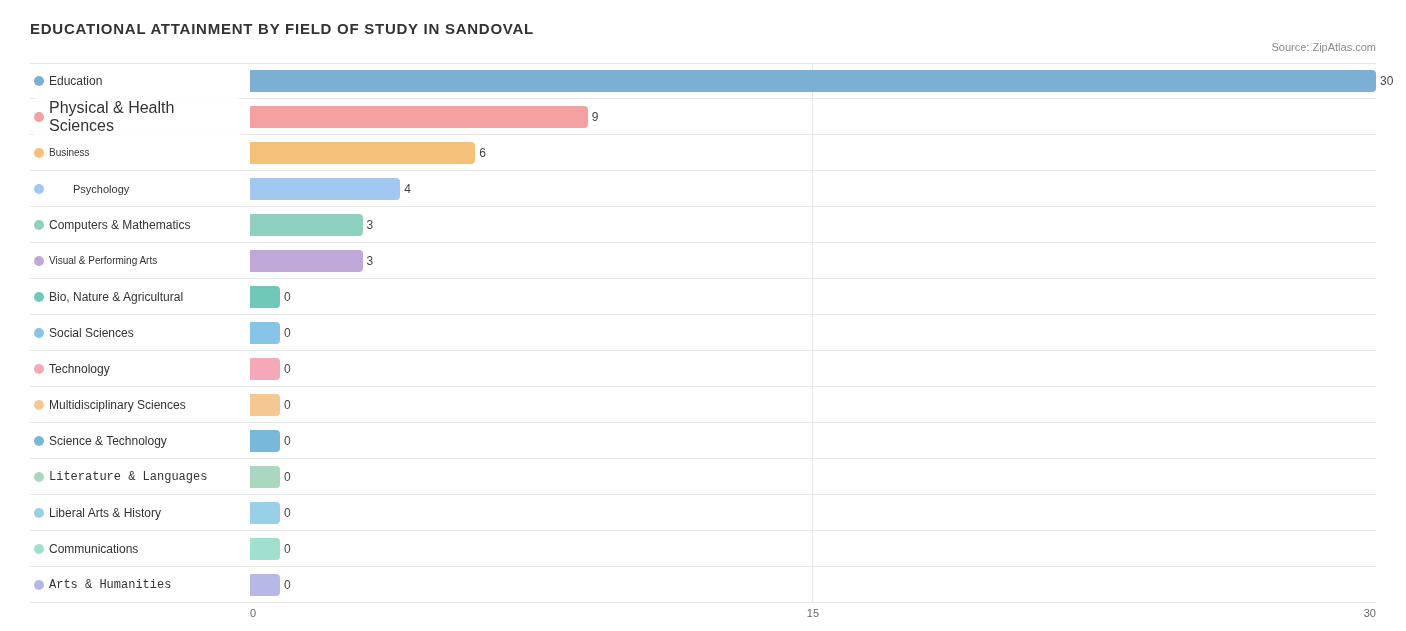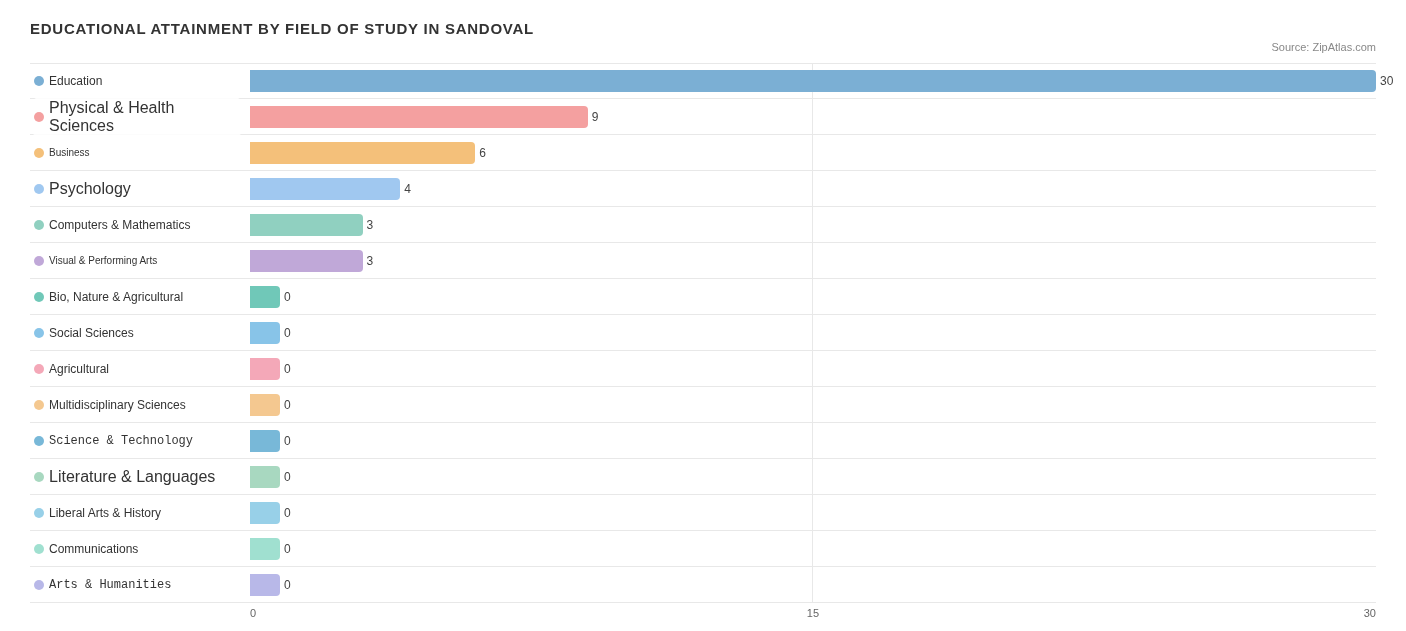--- a/index.html
+++ b/index.html
@@ -167,21 +167,21 @@
         </div>
         <div class="bar-track">
           <div class="bar-fill" style="width: 20%; background-color: rgb(244, 192, 122);"></div>
           <div class="bar-value" style="left: calc(20% + 4px);">6</div>
         </div>
       </div>
       <div class="bar-row">
         <div class="bar-label">
           <span class="bar-label-pill">
             <span class="bar-label-dot" style="background-color: rgb(160, 200, 240);"></span>
-            <span style="font-size: 16px;">Psychology</span>
+            <span style="font-size: 11px; margin-left: 24px;">Psychology</span>
           </span>
         </div>
         <div class="bar-track">
           <div class="bar-fill" style="width: 13.3333%; background-color: rgb(160, 200, 240);"></div>
           <div class="bar-value" style="left: calc(13.3333% + 4px);">4</div>
         </div>
       </div>
       <div class="bar-row">
         <div class="bar-label">
           <span class="bar-label-pill">
@@ -227,21 +227,21 @@
         </div>
         <div class="bar-track">
           <div class="bar-fill" style="width: 30px; background-color: rgb(136, 196, 232);"></div>
           <div class="bar-value" style="left: 34px;">0</div>
         </div>
       </div>
       <div class="bar-row">
         <div class="bar-label">
           <span class="bar-label-pill">
             <span class="bar-label-dot" style="background-color: rgb(244, 168, 184);"></span>
-            <span style="font-size: 12px;">Agricultural</span>
+            <span style="font-size: 12px;">Technology</span>
           </span>
         </div>
         <div class="bar-track">
           <div class="bar-fill" style="width: 30px; background-color: rgb(244, 168, 184);"></div>
           <div class="bar-value" style="left: 34px;">0</div>
         </div>
       </div>
       <div class="bar-row">
         <div class="bar-label">
           <span class="bar-label-pill">
@@ -251,33 +251,33 @@
         </div>
         <div class="bar-track">
           <div class="bar-fill" style="width: 30px; background-color: rgb(244, 200, 144);"></div>
           <div class="bar-value" style="left: 34px;">0</div>
         </div>
       </div>
       <div class="bar-row">
         <div class="bar-label">
           <span class="bar-label-pill">
             <span class="bar-label-dot" style="background-color: rgb(120, 184, 216);"></span>
-            <span style="font-size: 12px; font-family: Liberation Mono, monospace;">Science &amp; Technology</span>
+            <span style="font-size: 12px;">Science &amp; Technology</span>
           </span>
         </div>
         <div class="bar-track">
           <div class="bar-fill" style="width: 30px; background-color: rgb(120, 184, 216);"></div>
           <div class="bar-value" style="left: 34px;">0</div>
         </div>
       </div>
       <div class="bar-row">
         <div class="bar-label">
           <span class="bar-label-pill">
             <span class="bar-label-dot" style="background-color: rgb(168, 216, 192);"></span>
-            <span style="font-size: 16px;">Literature &amp; Languages</span>
+            <span style="font-size: 12px; font-family: Liberation Mono, monospace;">Literature &amp; Languages</span>
           </span>
         </div>
         <div class="bar-track">
           <div class="bar-fill" style="width: 30px; background-color: rgb(168, 216, 192);"></div>
           <div class="bar-value" style="left: 34px;">0</div>
         </div>
       </div>
       <div class="bar-row">
         <div class="bar-label">
           <span class="bar-label-pill">

